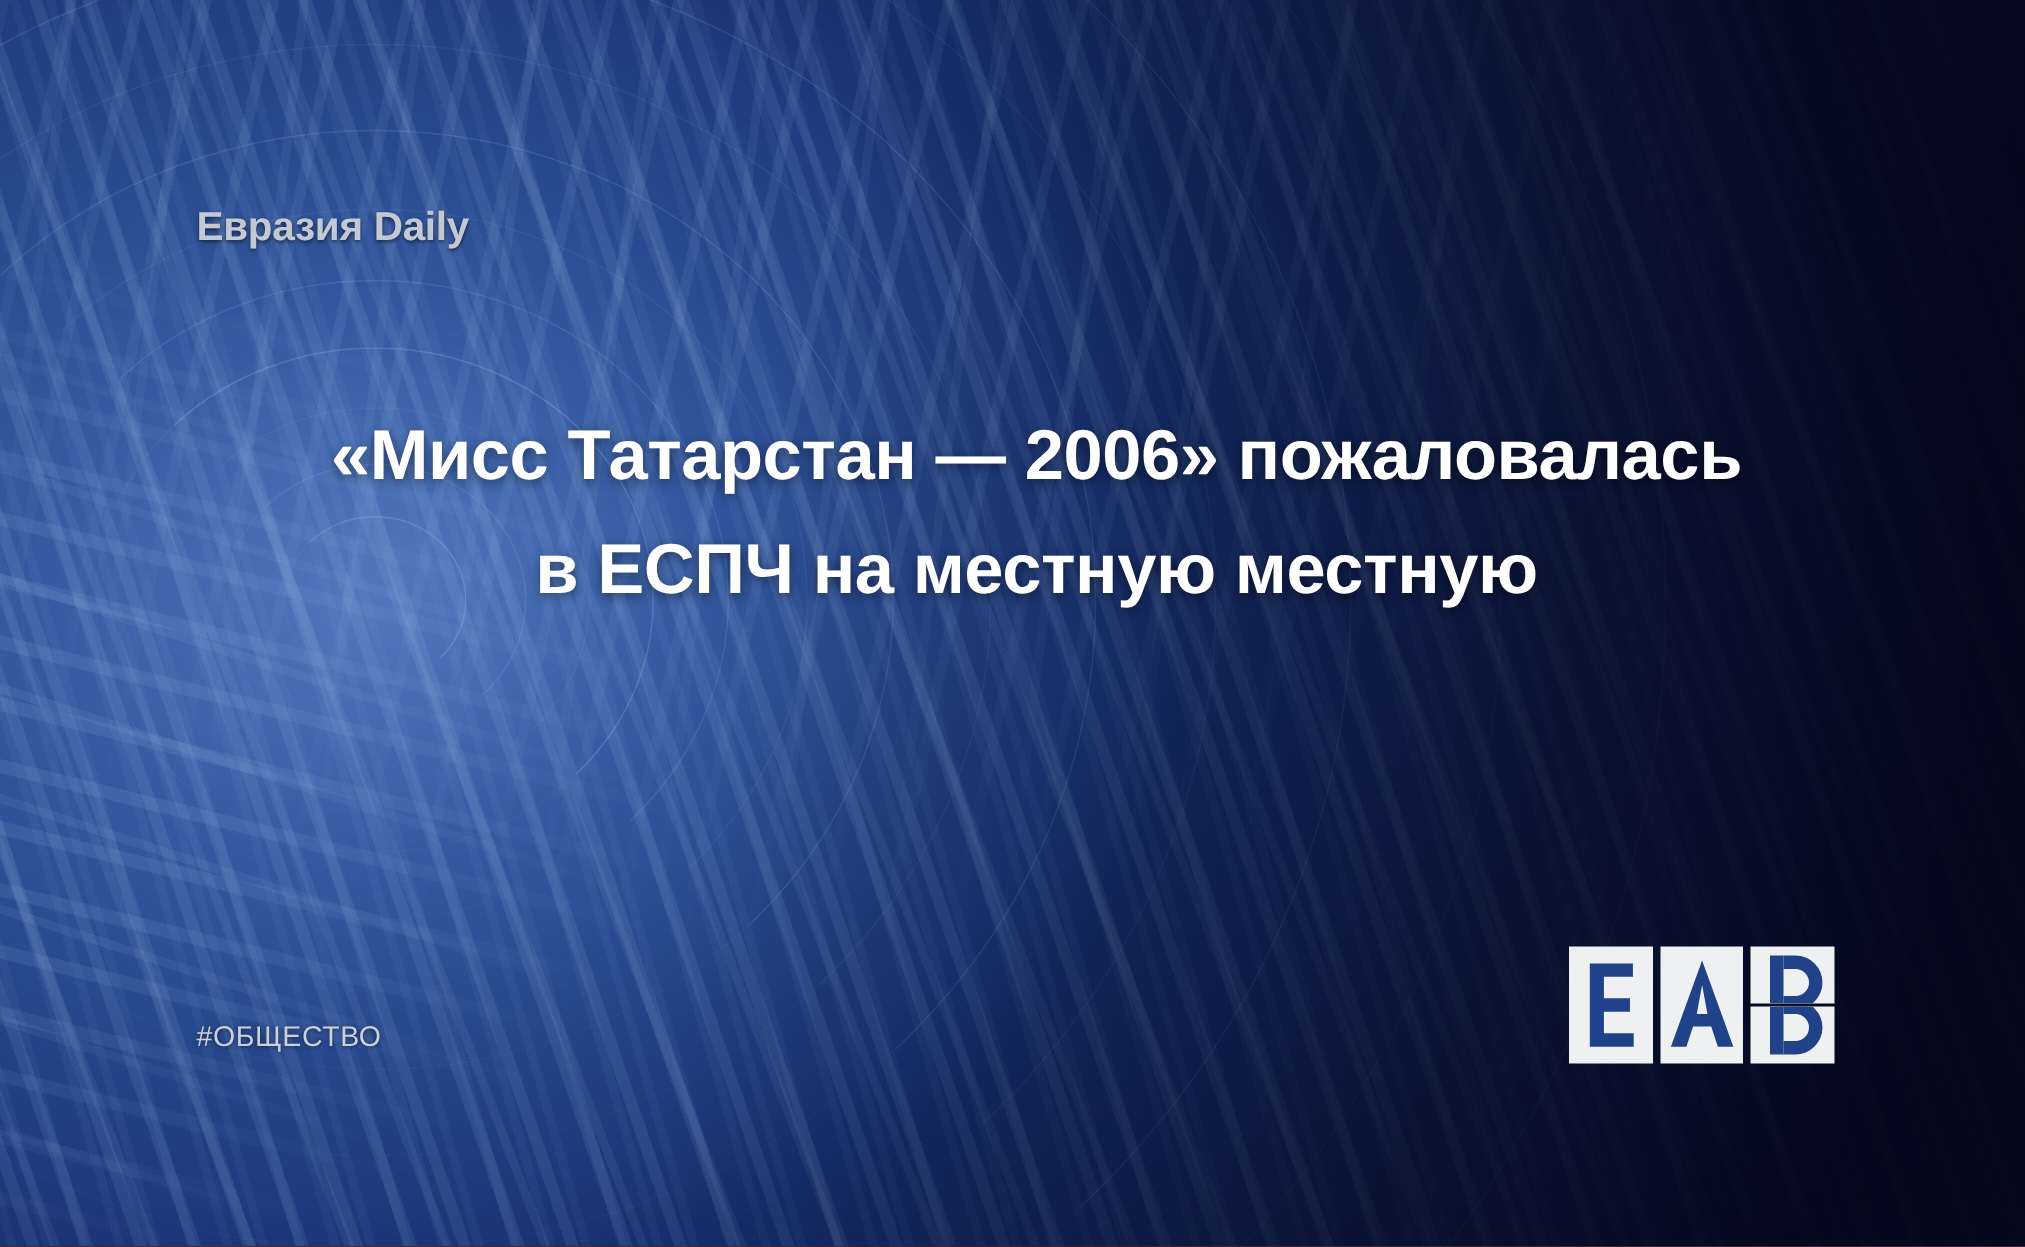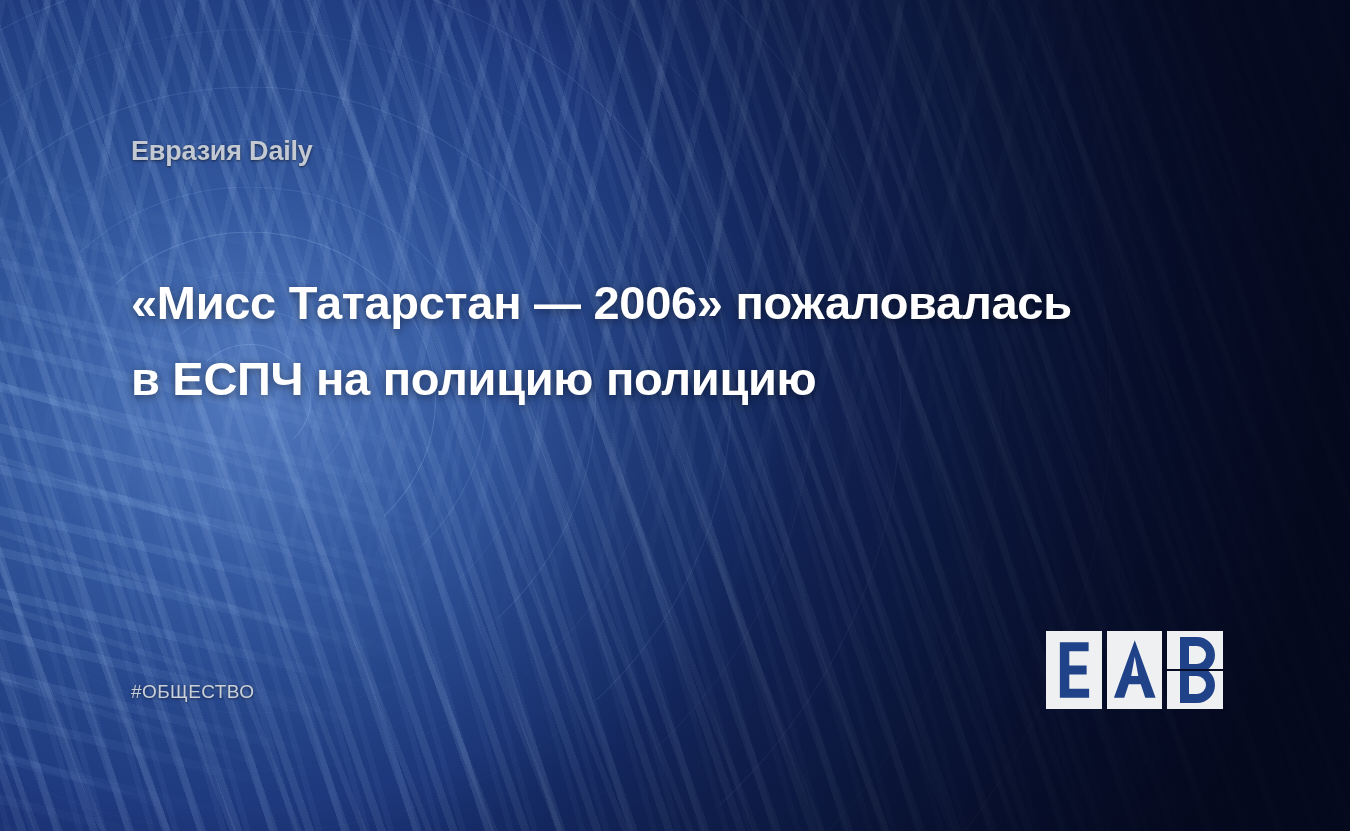--- a/index.html
+++ b/index.html
@@ -169,21 +169,21 @@
     left: 131px;
     top: 265px;
     width: 1120px;
     color: #ffffff;
     font-size: 47px;
     font-weight: bold;
     line-height: 76px;
     letter-spacing: -0.3px;
     text-shadow: 0 2px 8px rgba(0,0,0,0.45);
   }
-  .headline .line { display: block; white-space: nowrap; }
+  .headline .line { display: block; white-space: nowrap; text-align: center; }
 
   .tag {
     position: absolute;
     left: 131px;
     top: 681px;
     font-size: 19px;
     font-weight: normal;
     color: #cbd1d9;
     letter-spacing: 0.4px;
     white-space: nowrap;
@@ -252,21 +252,21 @@
   <div class="streaks-bl"></div>
   <div class="sky-dark-right"></div>
   <div class="sky-vignette"></div>
 
   <div class="content">
 
     <div class="brand">Евразия Daily</div>
 
     <div class="headline">
       <span class="line">«Мисс Татарстан — 2006» пожаловалась</span>
-      <span class="line">в ЕСПЧ на полицию полицию</span>
+      <span class="line">в ЕСПЧ на местную местную</span>
     </div>
 
     <div class="tag">#ОБЩЕСТВО</div>
 
     <div class="logo">
 
       <div class="logo-tile">
         <svg viewBox="0 0 56 78" xmlns="http://www.w3.org/2000/svg" aria-hidden="true">
           <path fill="#1f4289" d="M14 14 h29 v9 H23.5 v14.5 H41 v9 H23.5 V61 H43.5 v9 H14 Z" transform="translate(0,-3)"></path>
         </svg>

